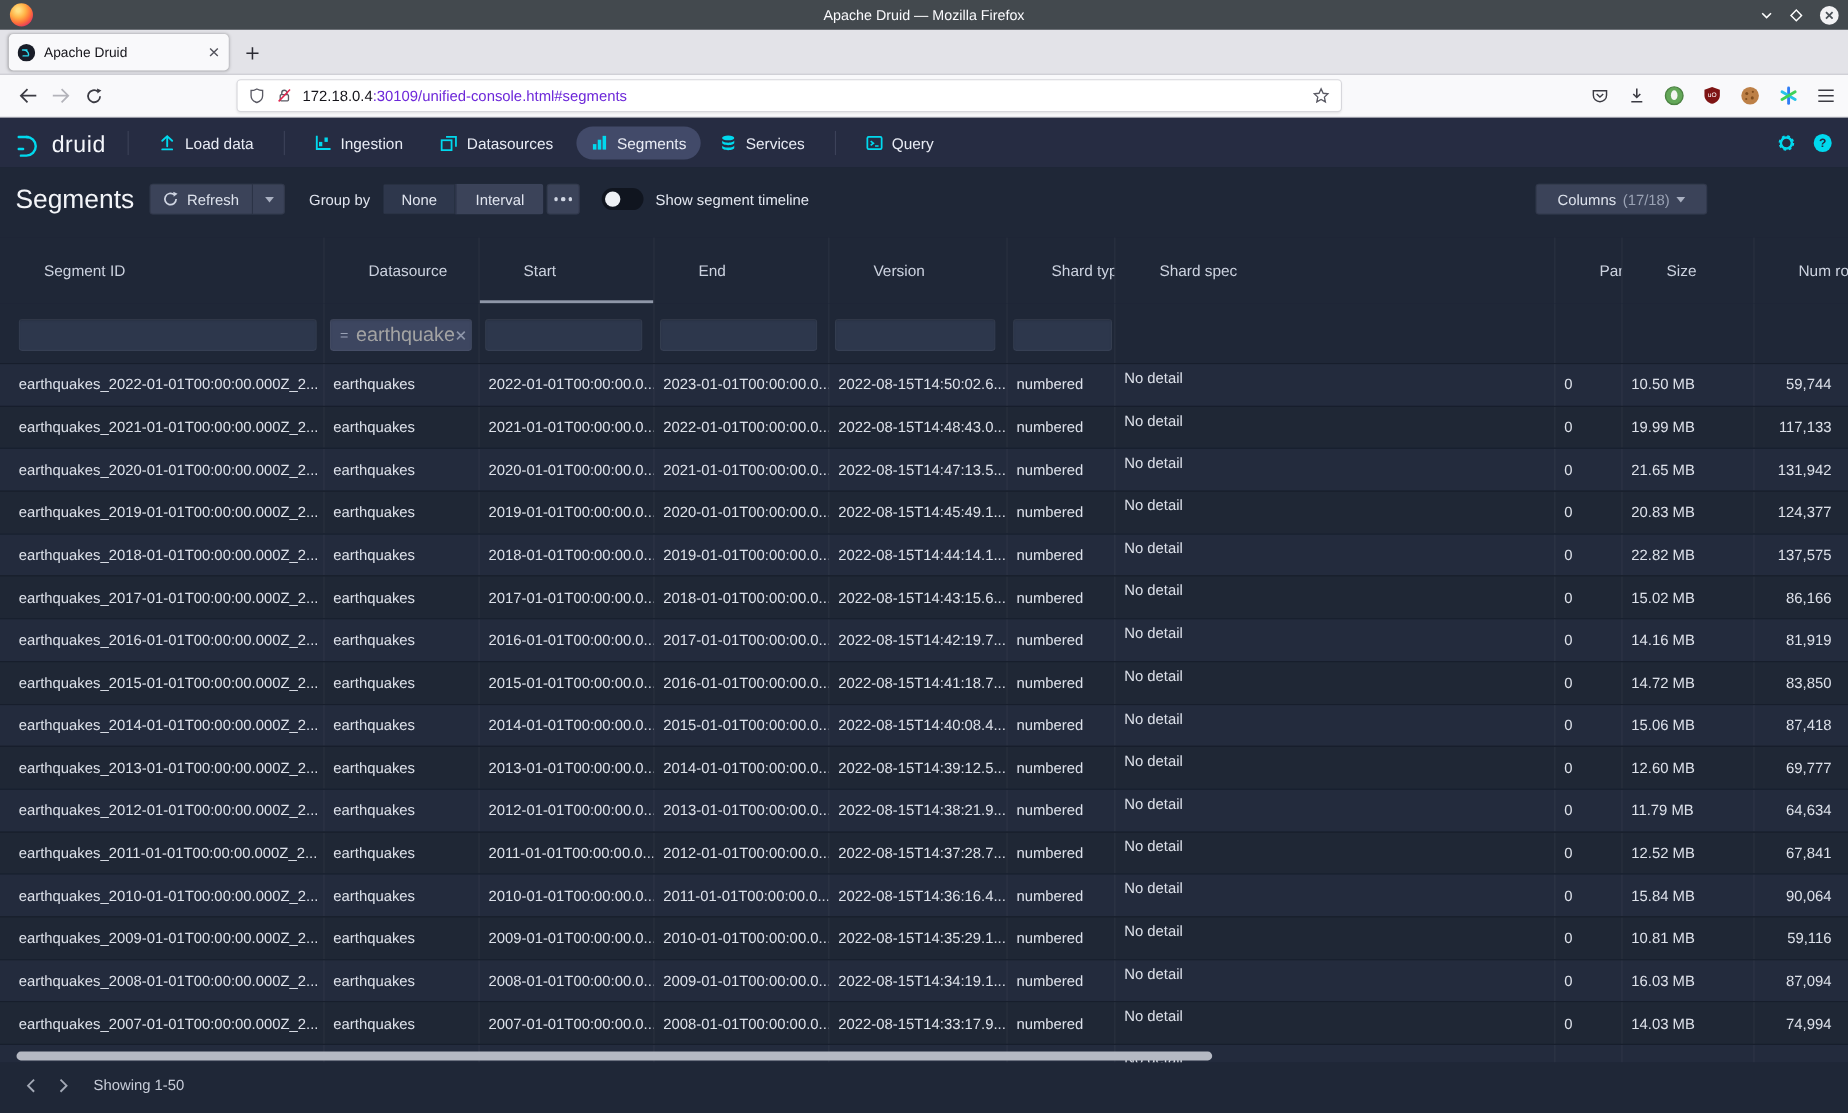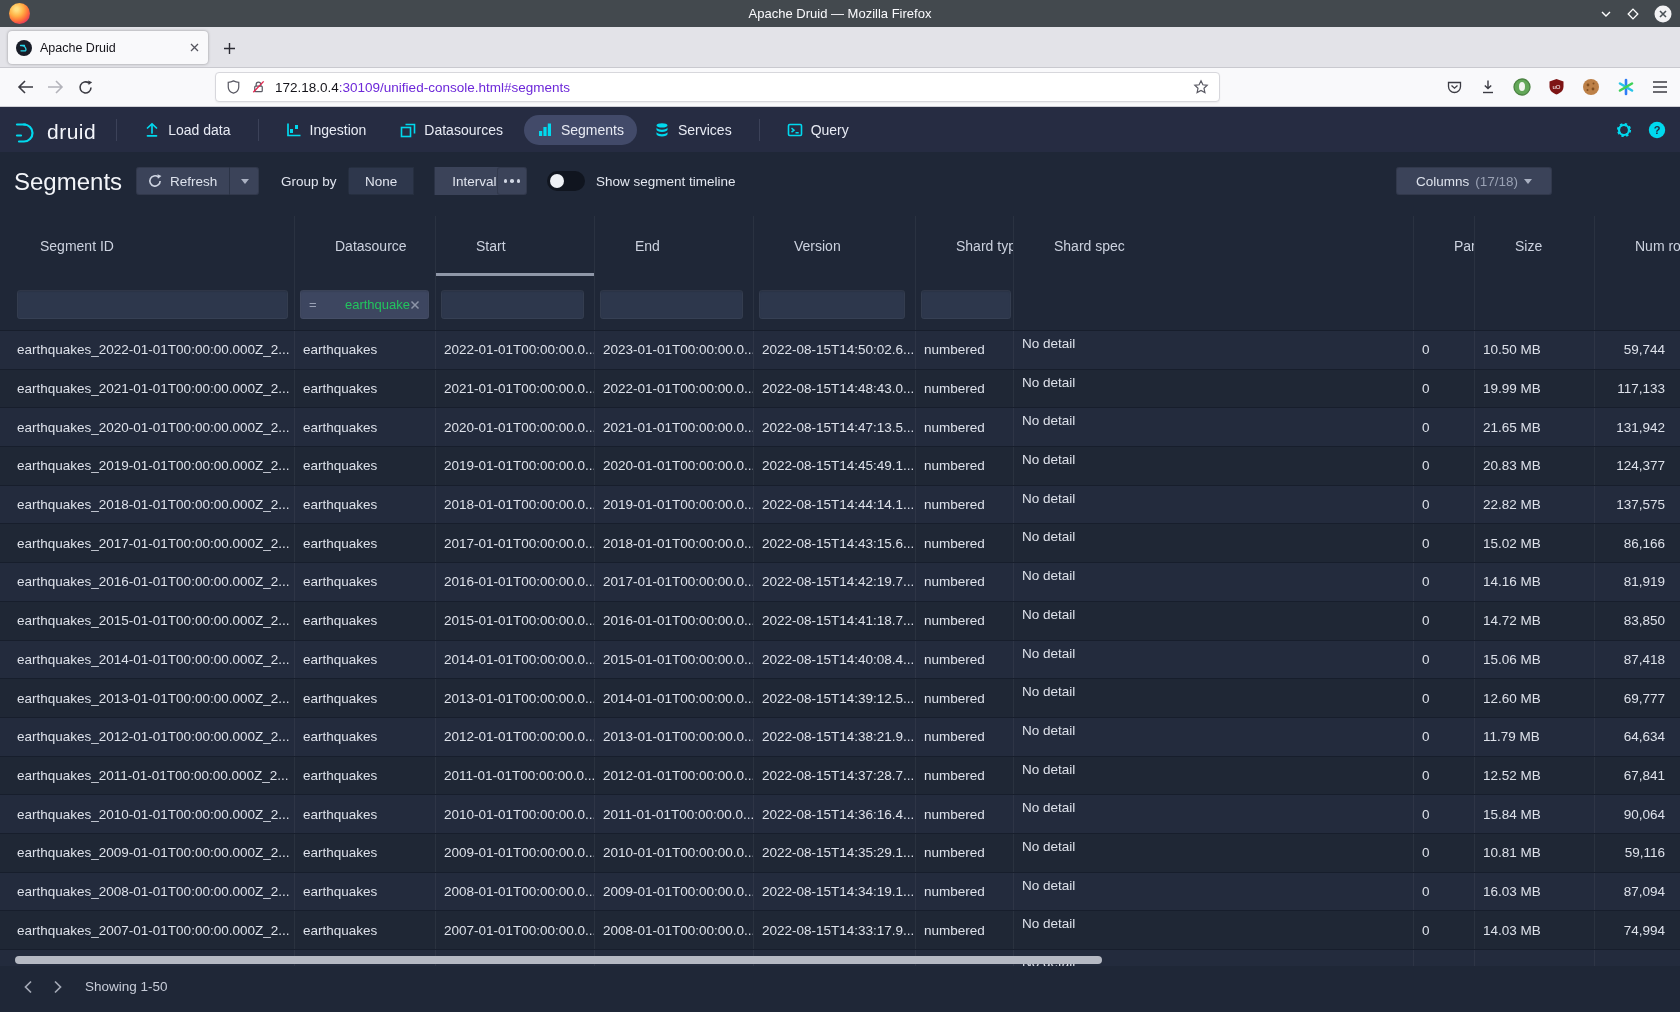--- a/index.html
+++ b/index.html
@@ -44,21 +44,21 @@
 
   
   #viewheader{top:152px;left:0;right:0;height:64px;background:#1f2737;}
   #page-title{position:absolute;left:14px;top:16px;font-size:24px;color:#f3f5f9;}
   .btn{height:28px;background:#3b4359;border-radius:3px;display:flex;align-items:center;color:#dde2ec;
        font-size:13.5px;box-shadow:inset 0 0 0 1px rgba(16,22,26,.2);}
   #refresh-btn{position:absolute;left:136px;top:15px;}
   #refresh-main{display:flex;align-items:center;gap:8px;padding:0 12px;height:28px;}
   #refresh-caret{width:29px;height:28px;display:flex;align-items:center;justify-content:center;border-left:1px solid #2b3346;}
   #groupby-label{position:absolute;left:281px;top:22px;font-size:13.5px;color:#e0e4ee;}
-  #seg-group{position:absolute;left:348px;top:15px;display:flex;border-radius:3px;overflow:hidden;gap:20px;}
+  #seg-group{position:absolute;left:348px;top:15px;display:flex;border-radius:3px;overflow:hidden;}
   #seg-none{background:#2e374c;padding:0 17px;height:28px;display:flex;align-items:center;color:#e0e4ee;font-size:13.5px;box-shadow:inset 0 0 0 1px rgba(16,22,26,.25);}
   #seg-interval{background:#3b4359;padding:0 17px;height:28px;display:flex;align-items:center;color:#e0e4ee;font-size:13.5px;border-left:1px solid #2b3346;}
   #more-btn{position:absolute;left:497px;top:15px;width:30px;justify-content:center;gap:3px;}
   #more-btn i{width:3.5px;height:3.5px;border-radius:50%;background:#cfd5e2;}
   #timeline-toggle{position:absolute;left:547px;top:19px;width:38px;height:20px;border-radius:10px;background:#10151f;}
   #timeline-knob{position:absolute;left:3px;top:3px;width:14px;height:14px;border-radius:50%;background:#eef1f5;}
   #timeline-label{position:absolute;left:596px;top:22px;font-size:13.5px;color:#e3e7f0;}
   #columns-btn{position:absolute;right:128px;top:15px;padding:0 20px;gap:6px;}
   #columns-count{color:#9aa2b4;}
   .caret{width:0;height:0;border-left:4.5px solid transparent;border-right:4.5px solid transparent;border-top:5px solid #aab1c2;}
@@ -80,21 +80,21 @@
   #thead .c2::after{content:"";position:absolute;left:0;right:0;bottom:0;height:3px;background:#8f97a8;}
 
   #tfilter{top:276px;left:0;right:0;height:54px;background:#1f2737;}
   #tfilter .colline{position:absolute;top:0;bottom:0;width:1px;background:rgba(255,255,255,.05);}
   .fbox{position:absolute;top:14px;height:29px;background:#2d374c;border-radius:3px;
         box-shadow:inset 0 0 0 1px rgba(255,255,255,.05), inset 0 1px 2px rgba(0,0,0,.25);box-sizing:border-box;}
   #fb-seg{left:17px;width:271px;} #fb-ds{left:300px;width:129px;background:#3d4660;display:flex;align-items:center;padding:0 9px;}
   #fb-start{left:441px;width:143px;} #fb-end{left:600px;width:143px;}
   #fb-ver{left:759px;width:146px;} #fb-shard{left:921px;width:90px;}
   #chip-op{color:#9aa2b6;font-size:13px;margin-right:7px;}
-  #chip-val{color:#22c55e;font-size:13px;flex:1;text-align:right;}
+  #chip-val{color:#a3a3a3;font-size:18px;flex:1;text-align:right;}
 
   #tbody{top:330px;left:0;right:0;height:636px;overflow:hidden;}
   .tr{position:relative;height:38.69px;border-top:1px solid #171e2c;box-sizing:border-box;}
   .tr:nth-child(odd){background:#232b3d;}
   .tr:nth-child(even){background:#1f2735;}
 
   #hscroll{top:956px;left:15px;width:1087px;height:8px;border-radius:4px;background:#b5b9c3;z-index:5;}
 
   
   #tfooter{top:966px;left:0;right:0;height:46px;background:#1f2737;}

